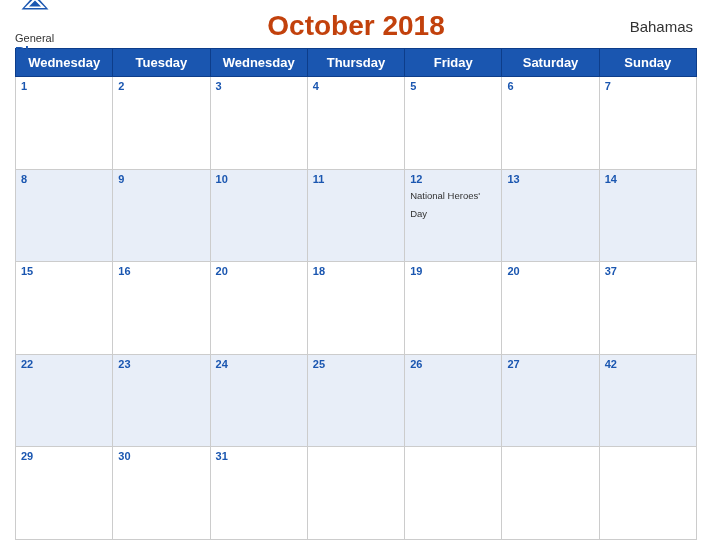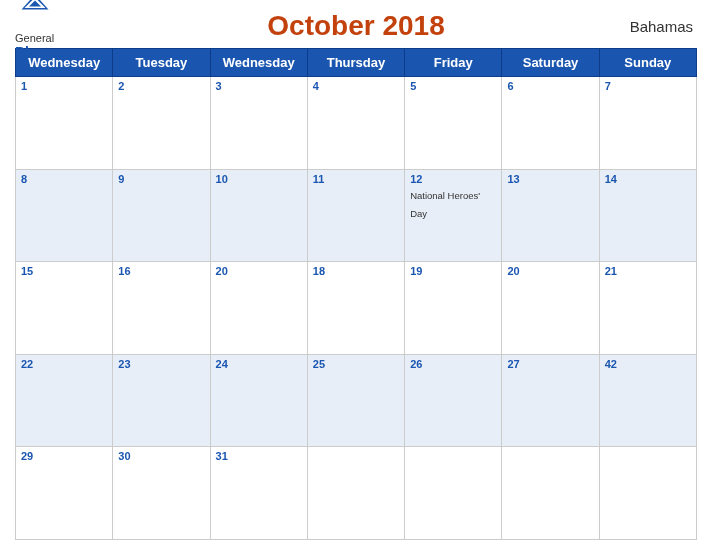--- a/index.html
+++ b/index.html
@@ -227,21 +227,21 @@
         <td>
           <span class="day-number">18</span>
         </td>
         <td>
           <span class="day-number">19</span>
         </td>
         <td>
           <span class="day-number">20</span>
         </td>
         <td>
-          <span class="day-number">21</span>
+          <span class="day-number">37</span>
         </td>
       </tr>
       <tr class="row-shade">
         <td>
           <span class="day-number">22</span>
         </td>
         <td>
           <span class="day-number">23</span>
         </td>
         <td>

